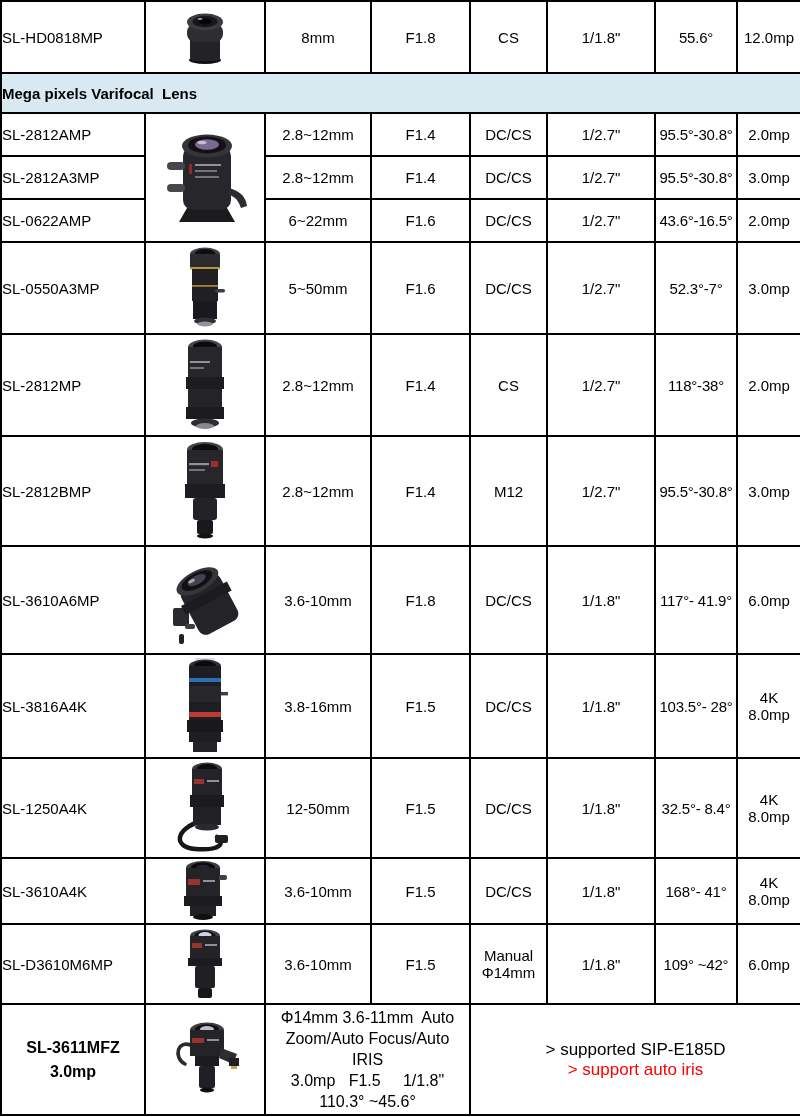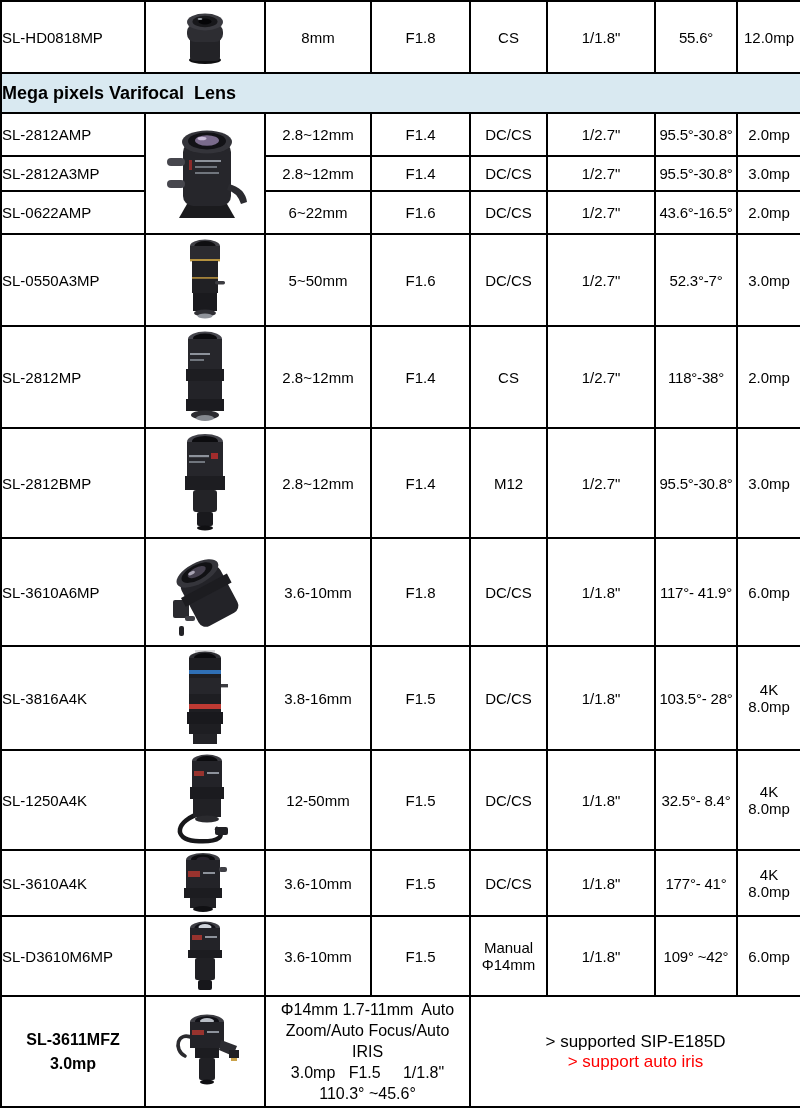--- a/index.html
+++ b/index.html
@@ -2,21 +2,21 @@
 <html style="--section-bg: #d9e9f1; --note-red: #fe0000;"><head>
 <meta charset="utf-8">
 <style>
   html, body { margin: 0; padding: 0; background: #ffffff; }
   body { width: 800px; font-family: "Liberation Sans", sans-serif; color: #000; }
   table.spec { width: 800px; border-collapse: collapse; table-layout: fixed; }
   table.spec td { border: 2px solid #000; vertical-align: middle; padding: 0; overflow: hidden; }
   td.model { text-align: left; padding-left: 5px; font-size: 15px; }
   td.c { text-align: center; font-size: 15px; }
   td.c.nowrap { white-space: nowrap; letter-spacing: -0.2px; }
-  td.section-cell { background: var(--section-bg, #d9e9f1); font-weight: bold; font-size: 18px;
+  td.section-cell { background: var(--section-bg, #d9e9f1); font-weight: bold; font-size: 15px;
                     padding-left: 8px; white-space: pre-wrap; }
   td.photo-cell { text-align: center; }
   td.photo-cell svg { display: inline-block; vertical-align: middle; }
   td.desc-cell { text-align: center; font-size: 16px; }
   .desc-line { white-space: pre-wrap; line-height: 21px; }
   td.note-cell { text-align: center; font-size: 17px; }
   .note-line1 { }
   .note-line2 { color: var(--note-red, #fe0000); }
   td.footer-model { font-weight: bold; font-size: 16px; text-align: center; padding-left: 5px; }
   .footer-model-line { line-height: 24px; }
@@ -81,21 +81,21 @@
           <rect x="38" y="54" width="24" height="2" fill="#70757d"></rect>
         </svg>
       </td>
       <td class="c">2.8~12mm</td>
       <td class="c">F1.4</td>
       <td class="c">DC/CS</td>
       <td class="c">1/2.7"</td>
       <td class="c nowrap">95.5°-30.8°</td>
       <td class="c">2.0mp</td>
     </tr>
-    <tr style="height:35px">
+    <tr style="height:43px">
       <td class="model">SL-2812A3MP</td>
       <td class="c">2.8~12mm</td>
       <td class="c">F1.4</td>
       <td class="c">DC/CS</td>
       <td class="c">1/2.7"</td>
       <td class="c nowrap">95.5°-30.8°</td>
       <td class="c">3.0mp</td>
     </tr>
     <tr style="height:43px">
       <td class="model">SL-0622AMP</td>
@@ -265,21 +265,21 @@
           <rect x="46" y="16" width="8" height="5" rx="2" fill="#3f3f45"></rect>
           <rect x="11" y="37" width="38" height="10" fill="#1c1c20"></rect>
           <rect x="17" y="47" width="26" height="10" fill="#212125"></rect>
           <ellipse cx="30" cy="58" rx="10" ry="3" fill="#101013"></ellipse>
         </svg>
       </td>
       <td class="c">3.6-10mm</td>
       <td class="c">F1.5</td>
       <td class="c">DC/CS</td>
       <td class="c">1/1.8"</td>
-      <td class="c nowrap">177°- 41°</td>
+      <td class="c nowrap">168°- 41°</td>
       <td class="c">4K 8.0mp</td>
     </tr>
 
     <tr style="height:80px">
       <td class="model">SL-D3610M6MP</td>
       <td class="photo-cell">
         <svg width="48" height="74" viewBox="0 0 48 74">
           <ellipse cx="24" cy="9" rx="15" ry="6.5" fill="#3e3e44"></ellipse>
           <ellipse cx="24" cy="8.5" rx="10.5" ry="4.4" fill="#14141a"></ellipse>
           <ellipse cx="24" cy="8" rx="6.5" ry="3" fill="#cfd3da"></ellipse>
@@ -315,21 +315,21 @@
           <rect x="44" y="25" width="12" height="2" fill="#8d929b"></rect>
           <path d="M58 34 L74 40 L70 50 L56 44 Z" fill="#2c2c31"></path>
           <rect x="66" y="44" width="10" height="8" fill="#1f1f23"></rect>
           <rect x="68" y="52" width="6" height="3" fill="#c9a24a"></rect>
           <rect x="32" y="42" width="24" height="10" fill="#1c1c20"></rect>
           <rect x="36" y="52" width="16" height="22" rx="2" fill="#202024"></rect>
           <ellipse cx="44" cy="76" rx="7" ry="2.4" fill="#0f0f12"></ellipse>
         </svg>
       </td>
       <td class="desc-cell" colspan="2">
-        <div class="desc-line">Φ14mm 1.7-11mm  Auto</div>
+        <div class="desc-line">Φ14mm 3.6-11mm  Auto</div>
         <div class="desc-line">Zoom/Auto Focus/Auto</div>
         <div class="desc-line">IRIS</div>
         <div class="desc-line">3.0mp   F1.5     1/1.8"</div>
         <div class="desc-line">110.3° ~45.6°</div>
       </td>
       <td class="note-cell" colspan="4">
         <div class="note-line1">&gt; supported SIP-E185D</div>
         <div class="note-line2">&gt; support auto iris</div>
       </td>
     </tr>

